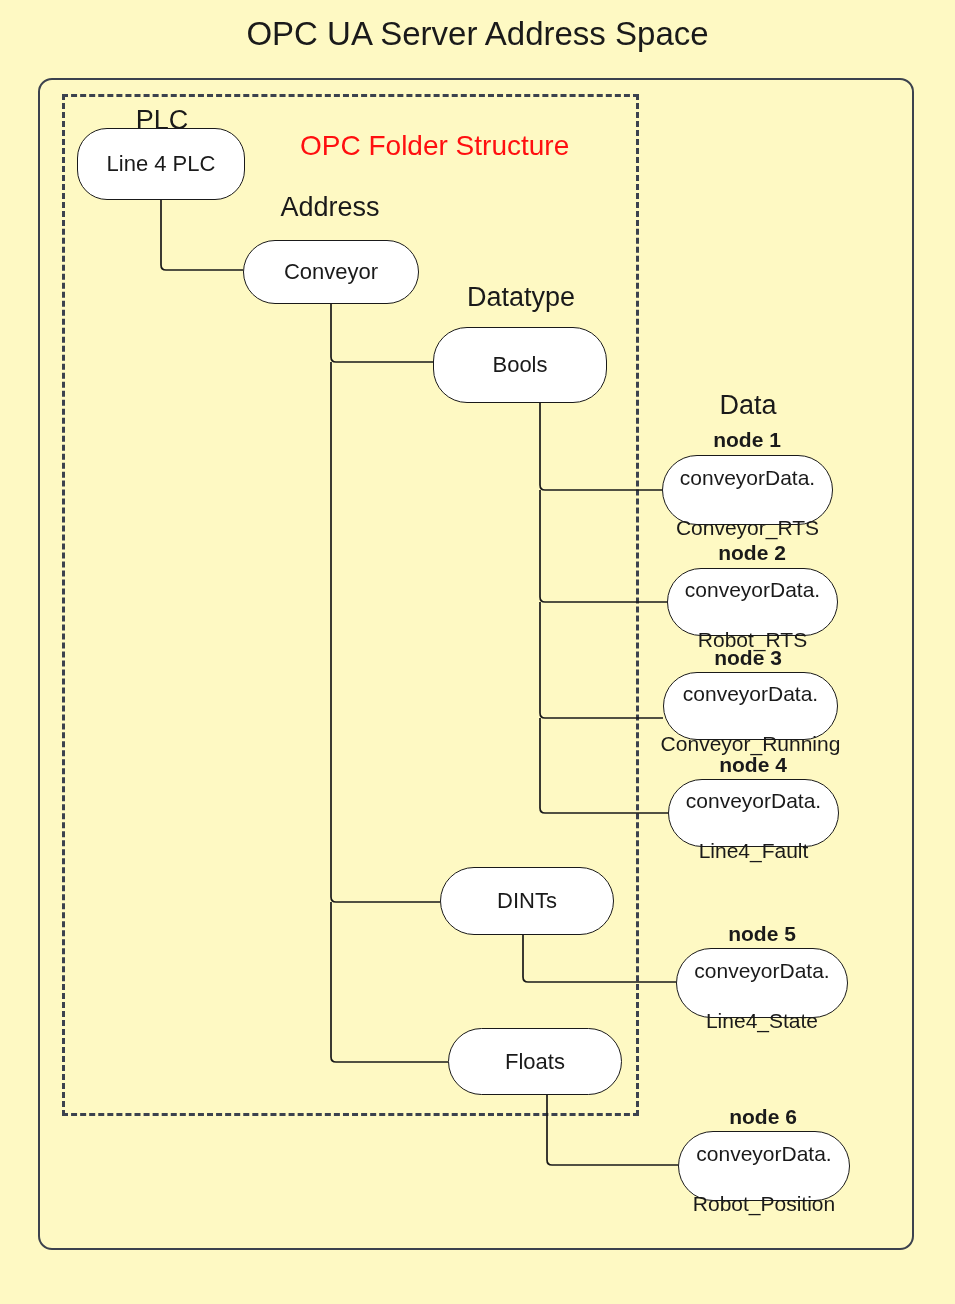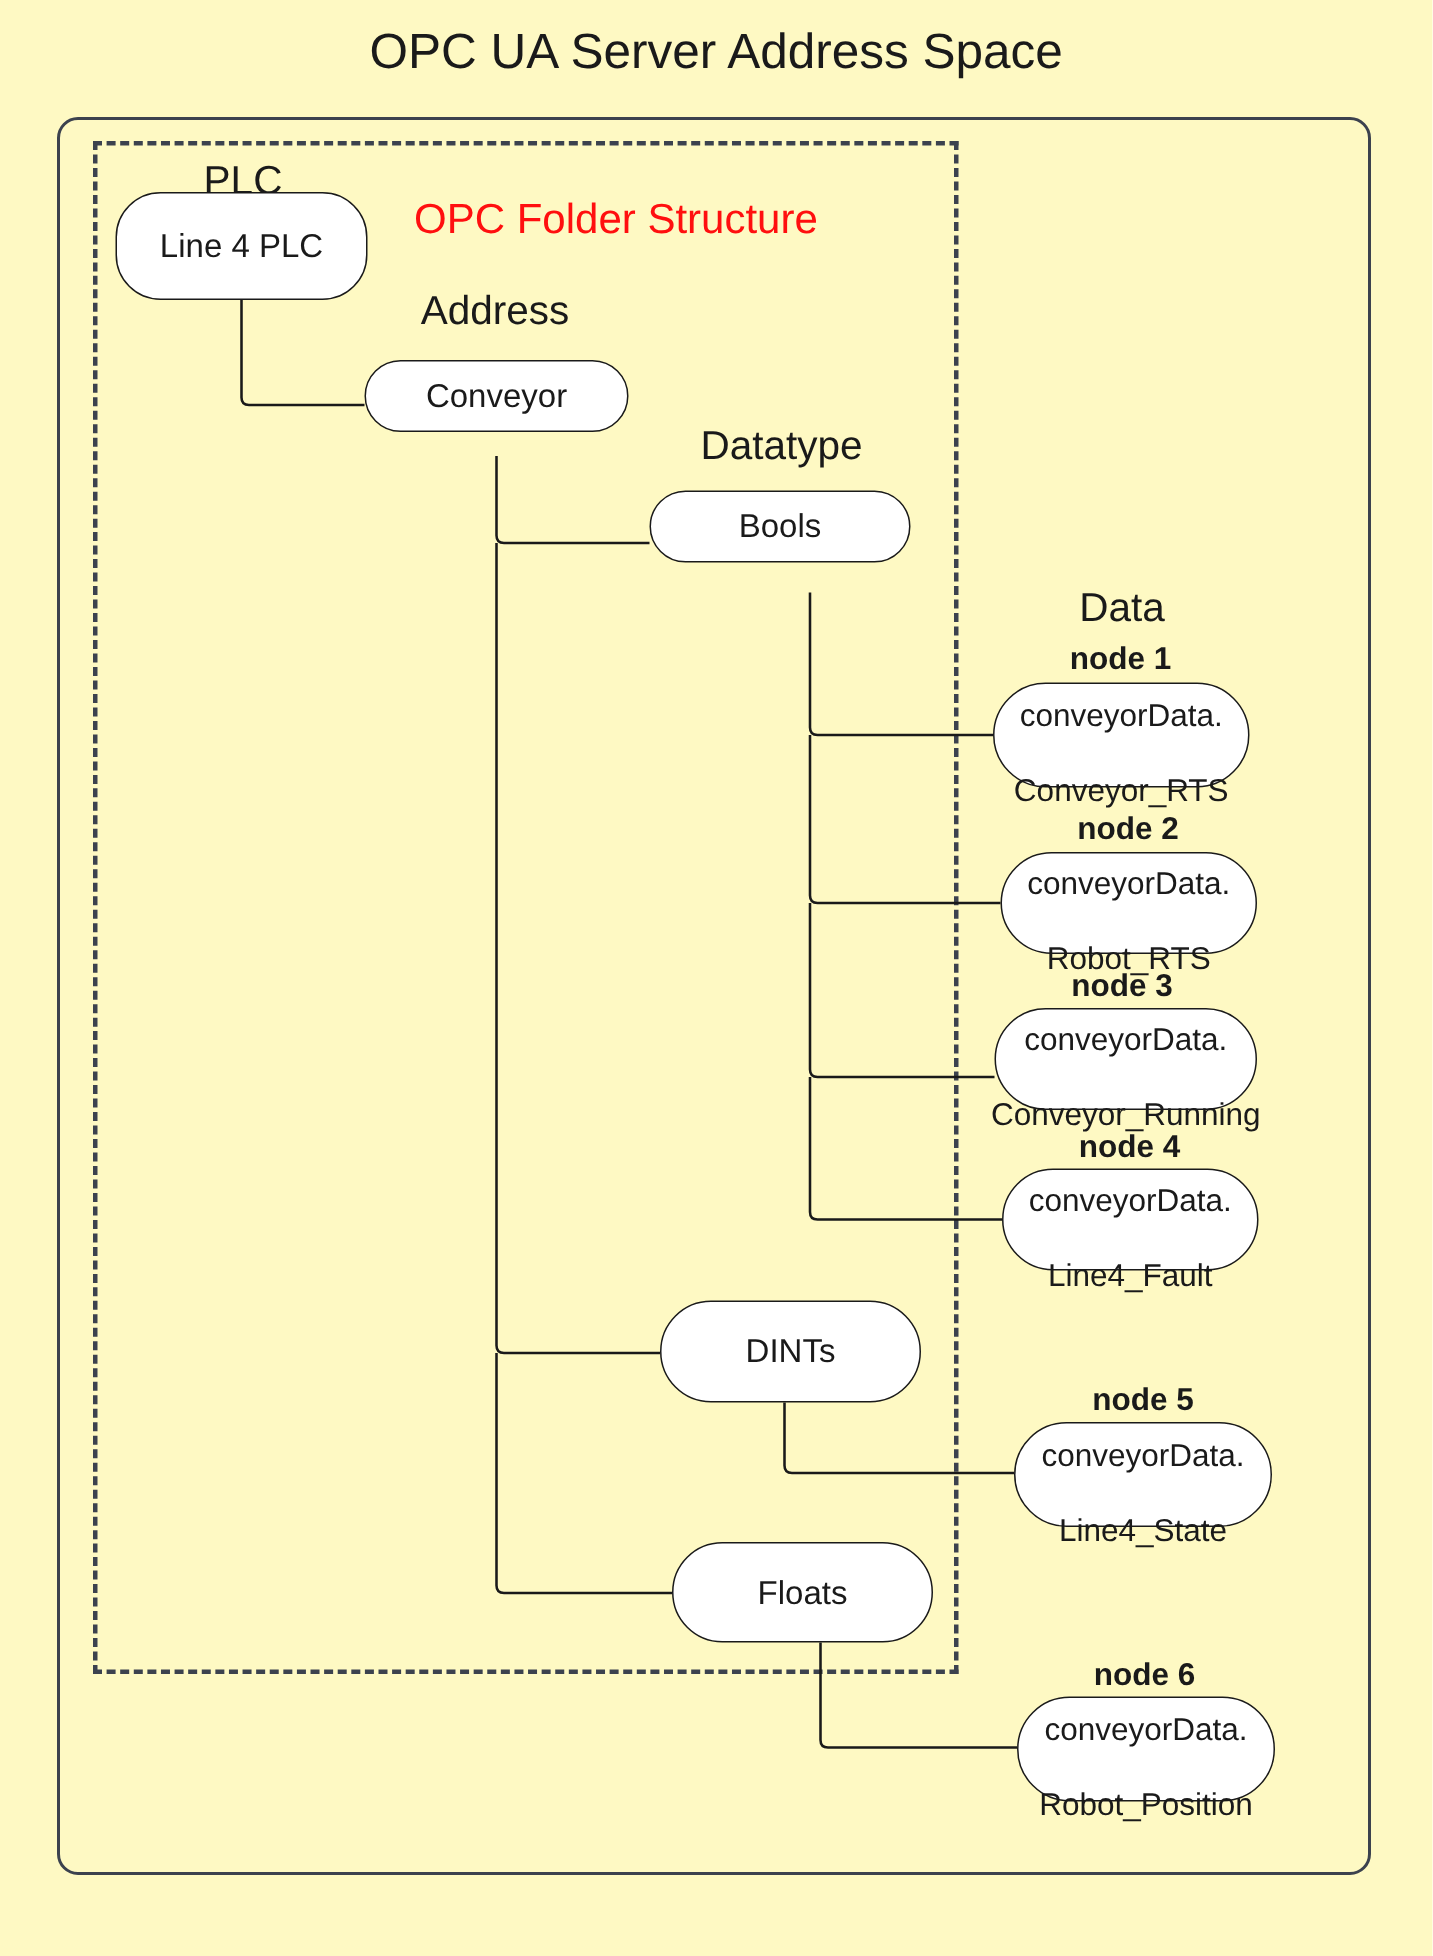--- a/index.html
+++ b/index.html
@@ -137,31 +137,31 @@
 
       <path d="M547,1095 L547,1160 Q547,1165 552,1165 L678,1165"></path>
     </g>
   </svg>
 
   <div class="group-label" style="left:98px; top:105px; width:128px;">PLC</div>
   <div class="group-label" style="left:266px; top:192px; width:128px;">Address</div>
   <div class="group-label" style="left:457px; top:282px; width:128px;">Datatype</div>
   <div class="group-label" style="left:684px; top:390px; width:128px;">Data</div>
 
-  <div class="folder-caption" style="left:276px; top:130px;">OPC Folder Structure</div>
+  <div class="folder-caption" style="left:300px; top:130px;">OPC Folder Structure</div>
 
   <div class="capsule single" style="left:77px; top:128px; width:168px; height:72px; border-radius:30px;">
     <span class="txt">Line 4 PLC</span>
   </div>
 
-  <div class="capsule single" style="left:243px; top:240px; width:176px; height:48px; border-radius:32px;">
+  <div class="capsule single" style="left:243px; top:240px; width:176px; height:64px; border-radius:32px;">
     <span class="txt">Conveyor</span>
   </div>
 
-  <div class="capsule single" style="left:433px; top:327px; width:174px; height:48px; border-radius:34px;">
+  <div class="capsule single" style="left:433px; top:327px; width:174px; height:76px; border-radius:34px;">
     <span class="txt">Bools</span>
   </div>
 
   <div class="capsule single" style="left:440px; top:867px; width:174px; height:68px; border-radius:34px;">
     <span class="txt">DINTs</span>
   </div>
 
   <div class="capsule single" style="left:448px; top:1028px; width:174px; height:67px; border-radius:34px;">
     <span class="txt">Floats</span>
   </div>

